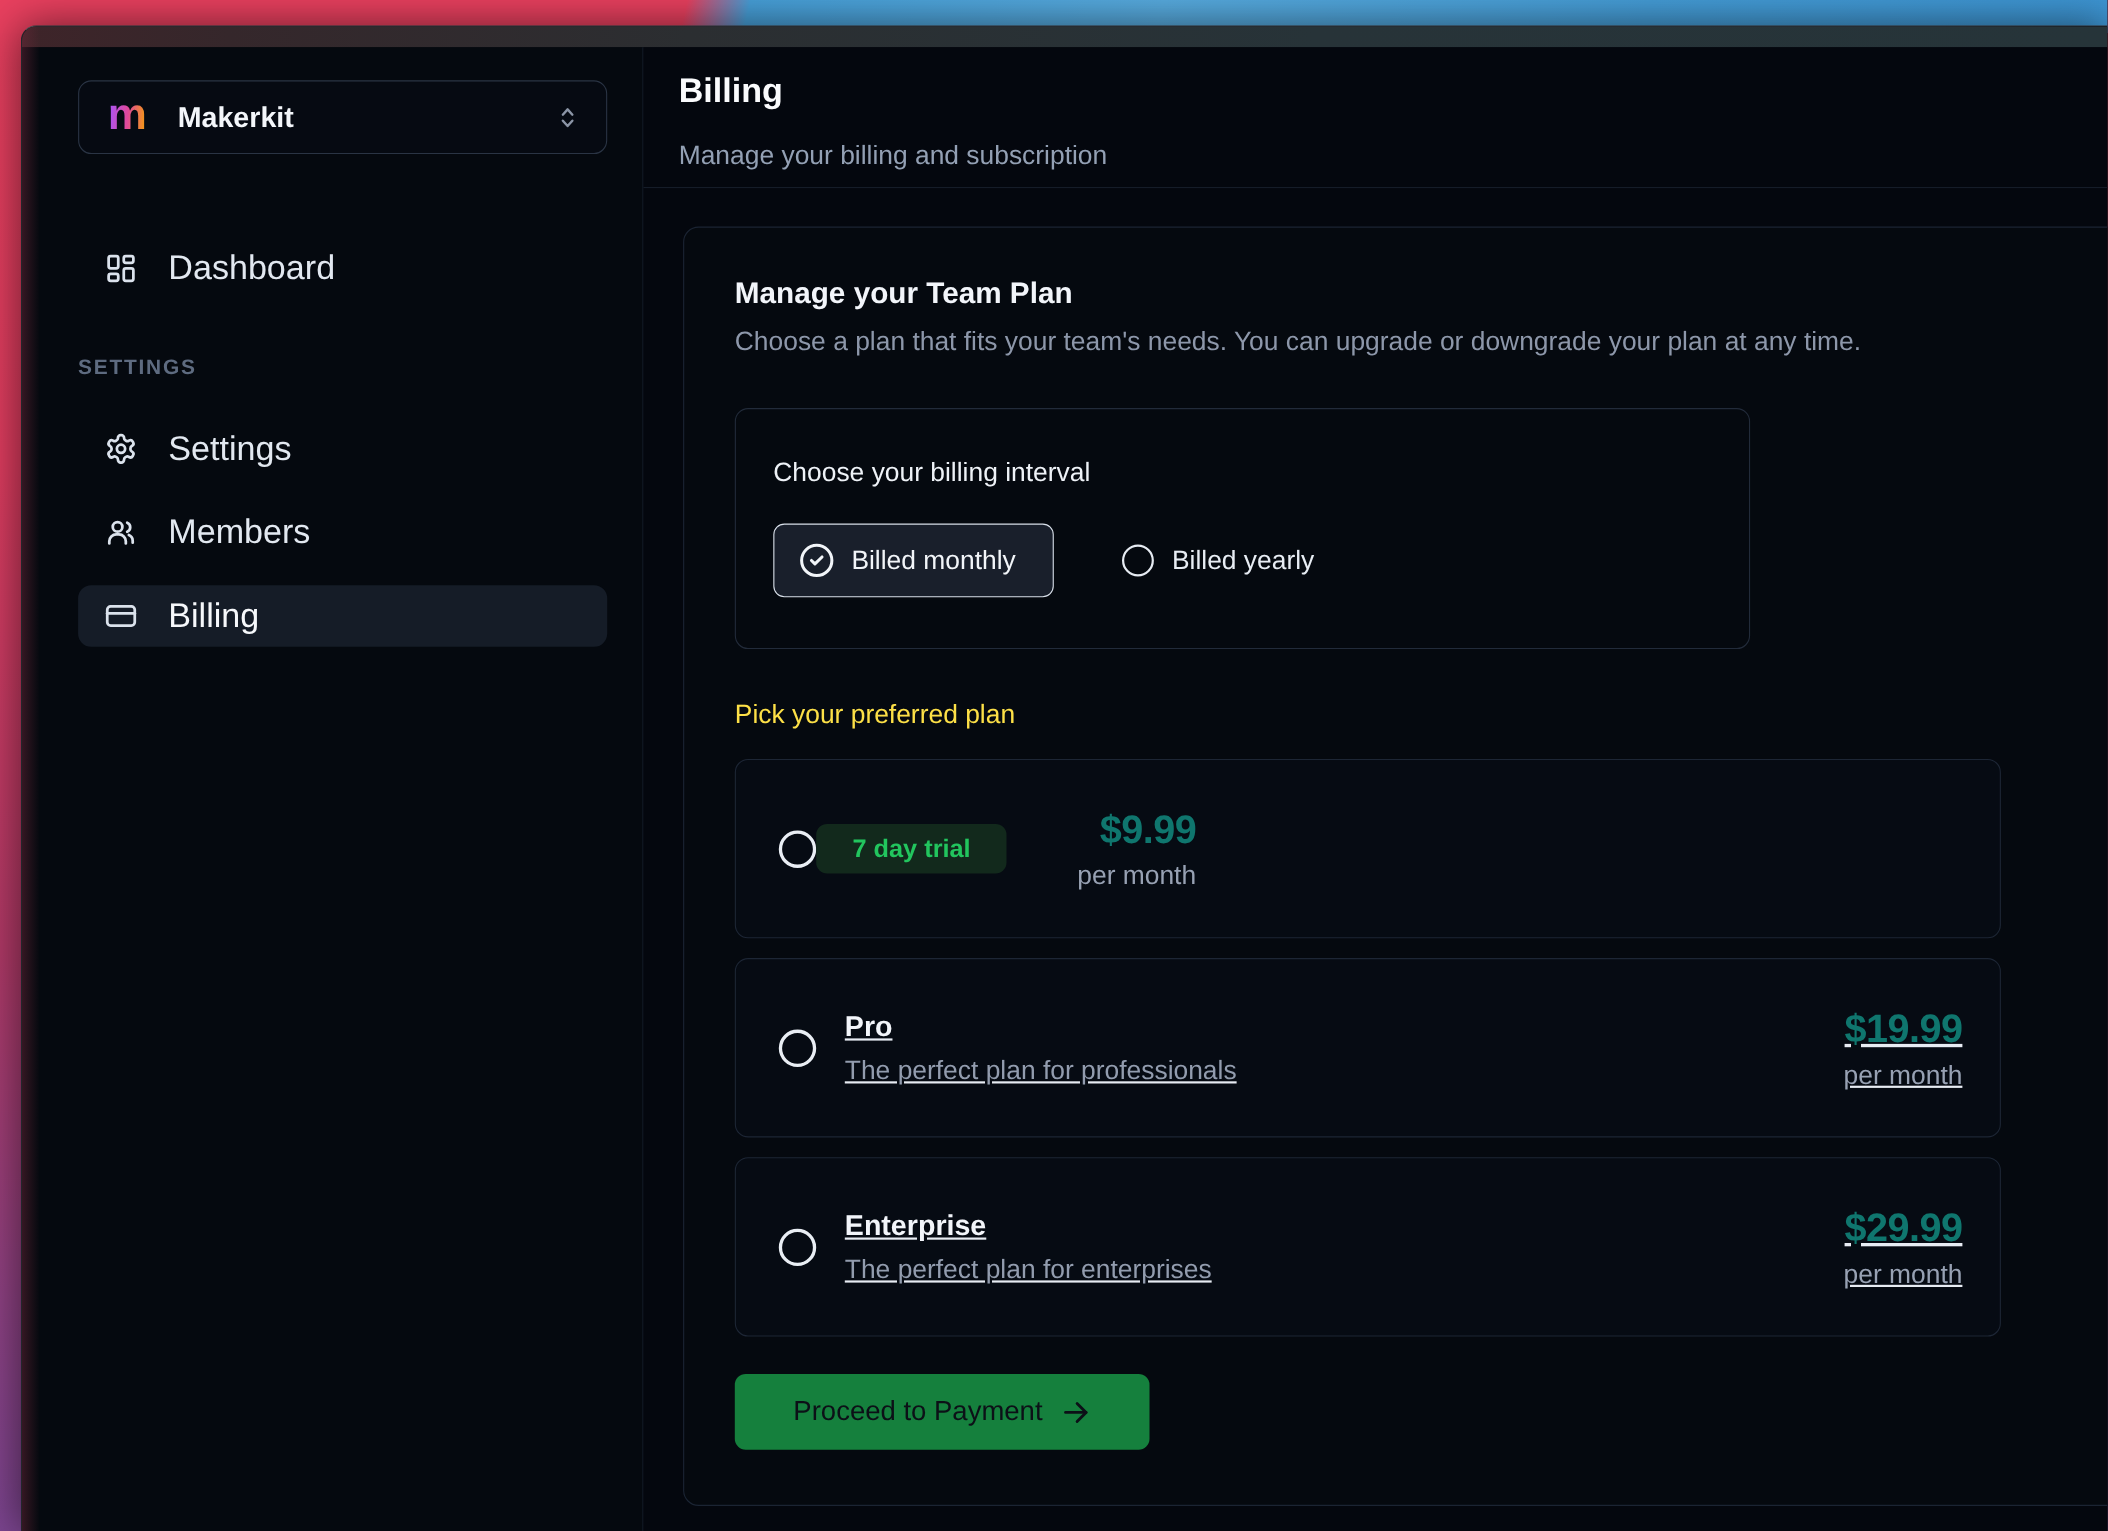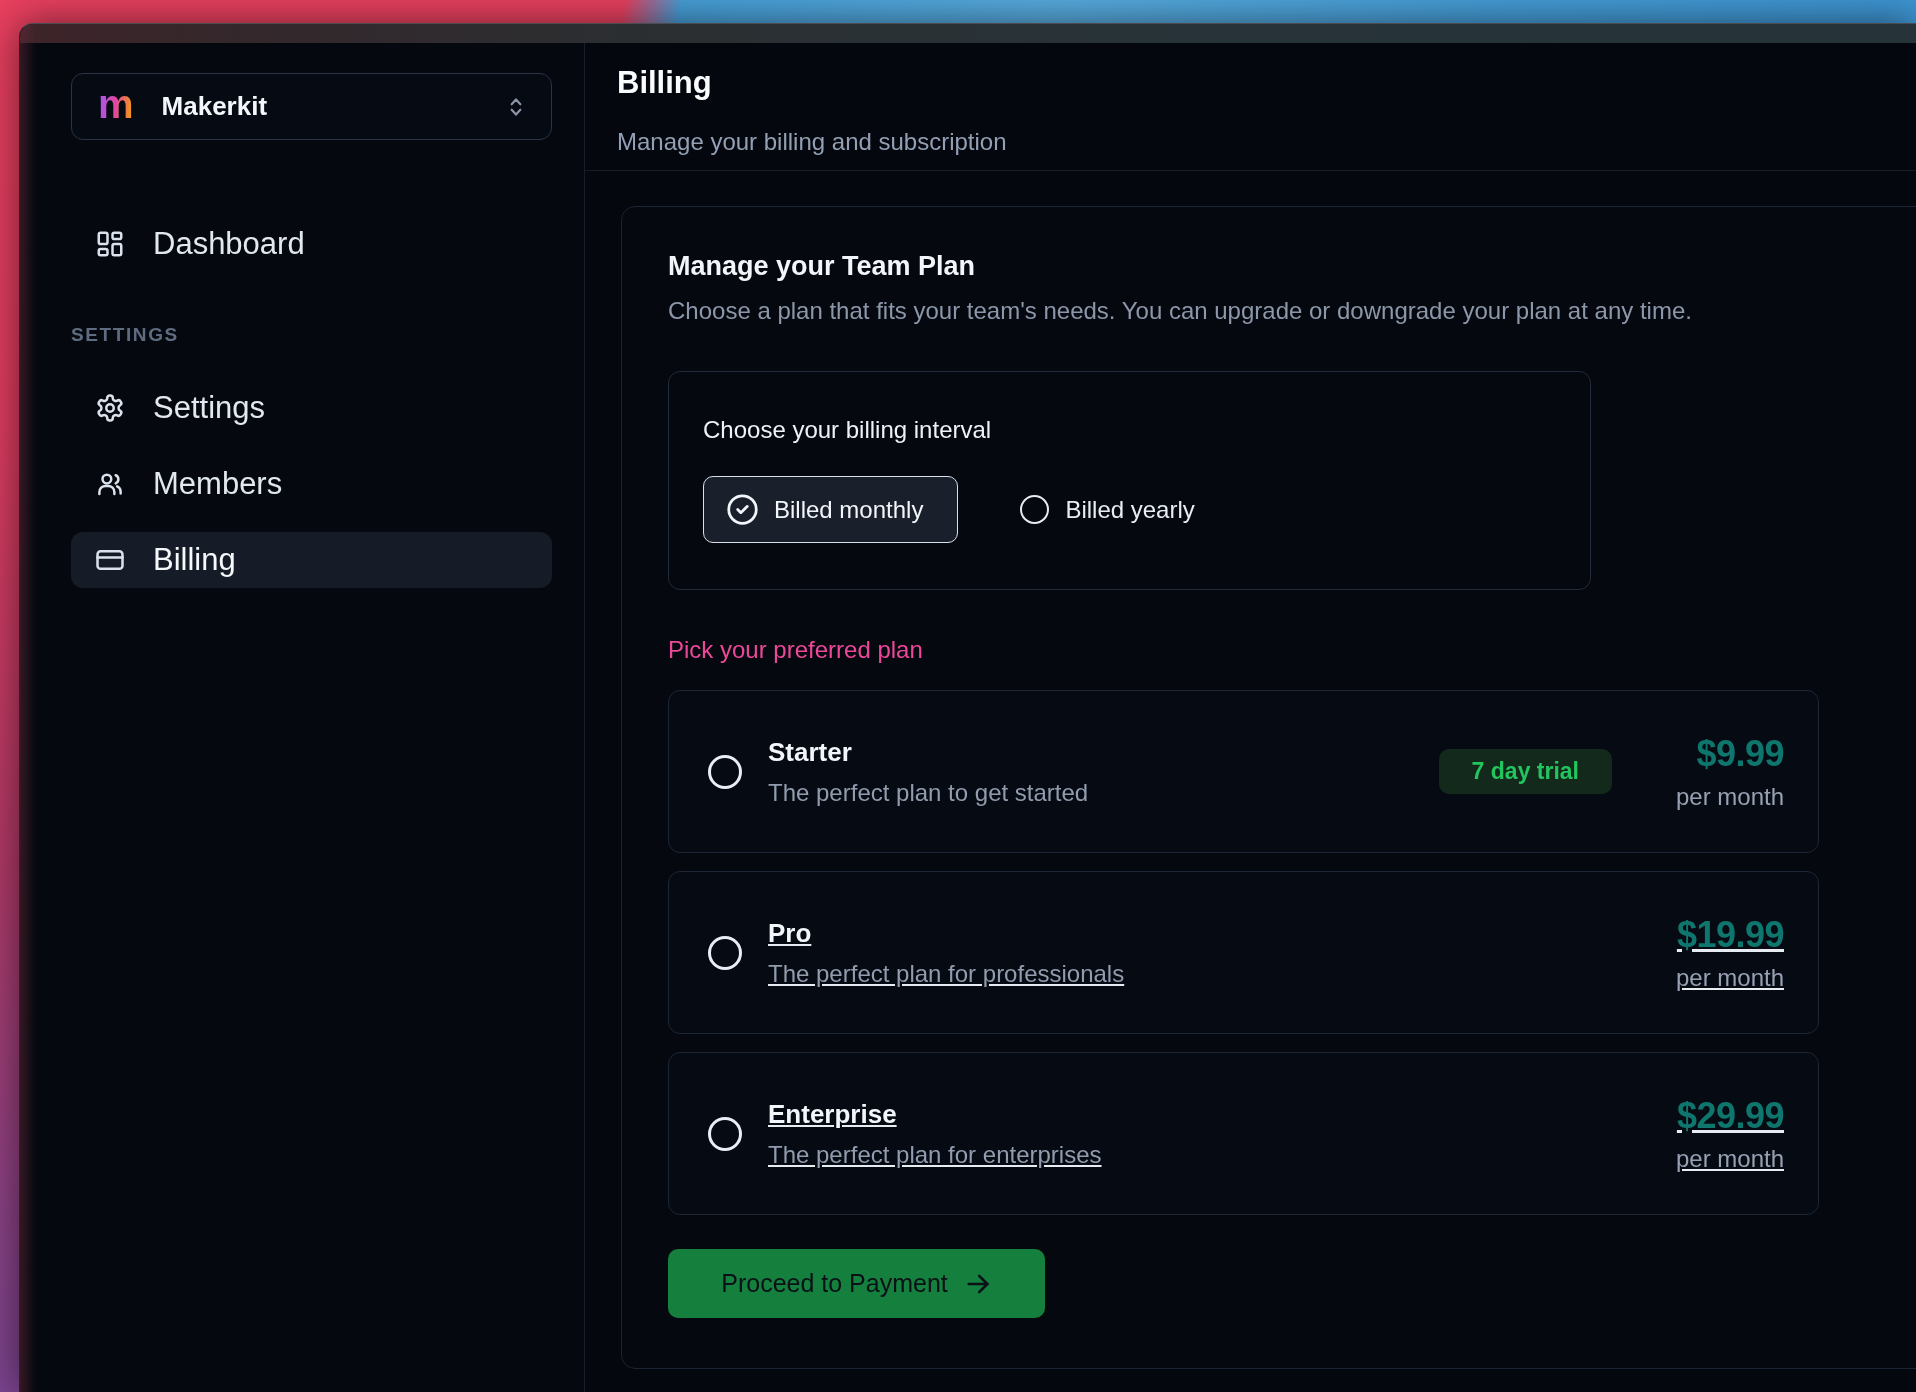--- a/index.html
+++ b/index.html
@@ -72,21 +72,21 @@
   .interval-btn { height:67px; border:1px solid #d9e0ea; border-radius:10px; background:#191f2b;
     display:flex; align-items:center; padding:0 34px 0 22px; cursor:pointer; color:#f2f5f9;
     font-size:24px; }
   .interval-btn .check { width:33px; height:33px; margin-right:15px; color:#f2f5f9; }
   .interval-radio { display:flex; align-items:center; margin-left:62px; cursor:pointer;
     font-size:24px; color:#e8edf4; }
   .radio-circle { width:29px; height:29px; border:2.5px solid #e6ebf2; border-radius:50%;
     flex:none; background:transparent; }
   .interval-radio .radio-circle { margin-right:16px; }
 
-  .plans-label { margin-top:46px; font-size:24px; font-weight:500; color:#ec4899; }
+  .plans-label { margin-top:46px; font-size:24px; font-weight:500; color:#fde047; }
   .plan-list { margin-top:26px; width:1151px; display:flex; flex-direction:column; }
   .plan-card { height:163px; border:1px solid #1d2635; border-radius:12px; background:#060b13;
     display:flex; align-items:center; padding:0 34px 0 39px; cursor:pointer; }
   .plan-card + .plan-card { margin-top:18px;text-decoration:underline; }
   .plan-radio { width:34px; height:34px; border:3px solid #e9eef4; border-radius:50%; flex:none; }
   .plan-info { margin-left:26px; flex:1; min-width:0; }
   .plan-name { font-size:26px; font-weight:bold; color:#f2f5fa; }
   .plan-desc { font-size:24px; color:#929cae; margin-top:11px; }
   .plan-badge { background:#12291c; color:#22c55e; font-size:23px; font-weight:bold;
     border-radius:10px; padding:9px 33px; margin-right:22px; }
@@ -199,24 +199,20 @@
             </div>
           </div>
         </div>
 
         <div class="plans-label">Pick your preferred plan</div>
 
         <div class="plan-list">
 
           <div class="plan-card">
             <span class="plan-radio"></span>
-            <div class="plan-info">
-              <div class="plan-name">Starter</div>
-              <div class="plan-desc">The perfect plan to get started</div>
-            </div>
             <span class="plan-badge">7 day trial</span>
             <div class="plan-price">
               <div class="price-amount">$9.99</div>
               <div class="price-period">per month</div>
             </div>
           </div>
 
           <div class="plan-card">
             <span class="plan-radio"></span>
             <div class="plan-info">

